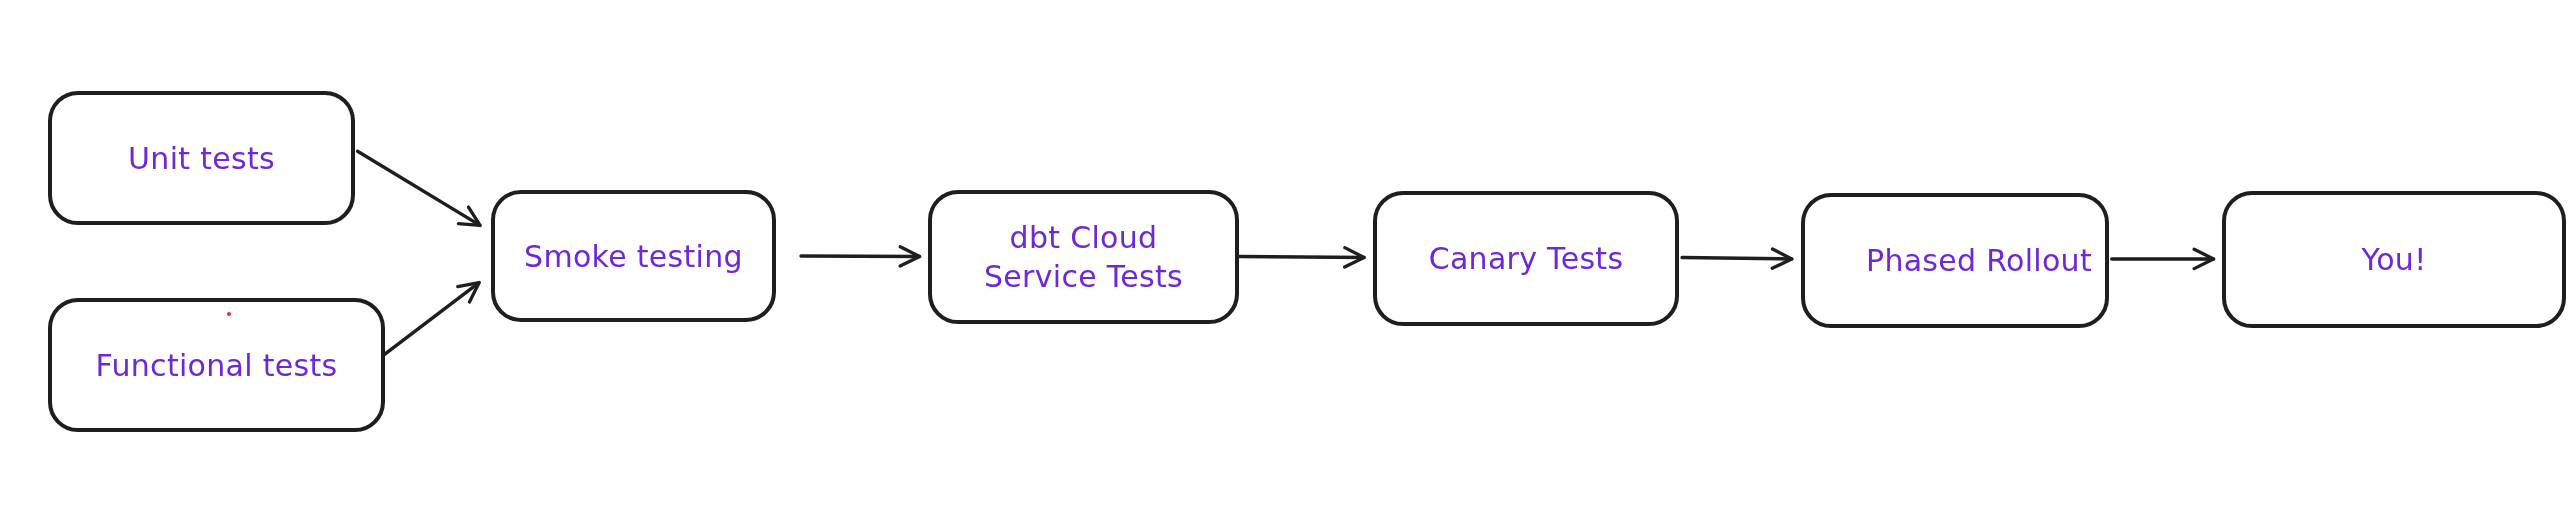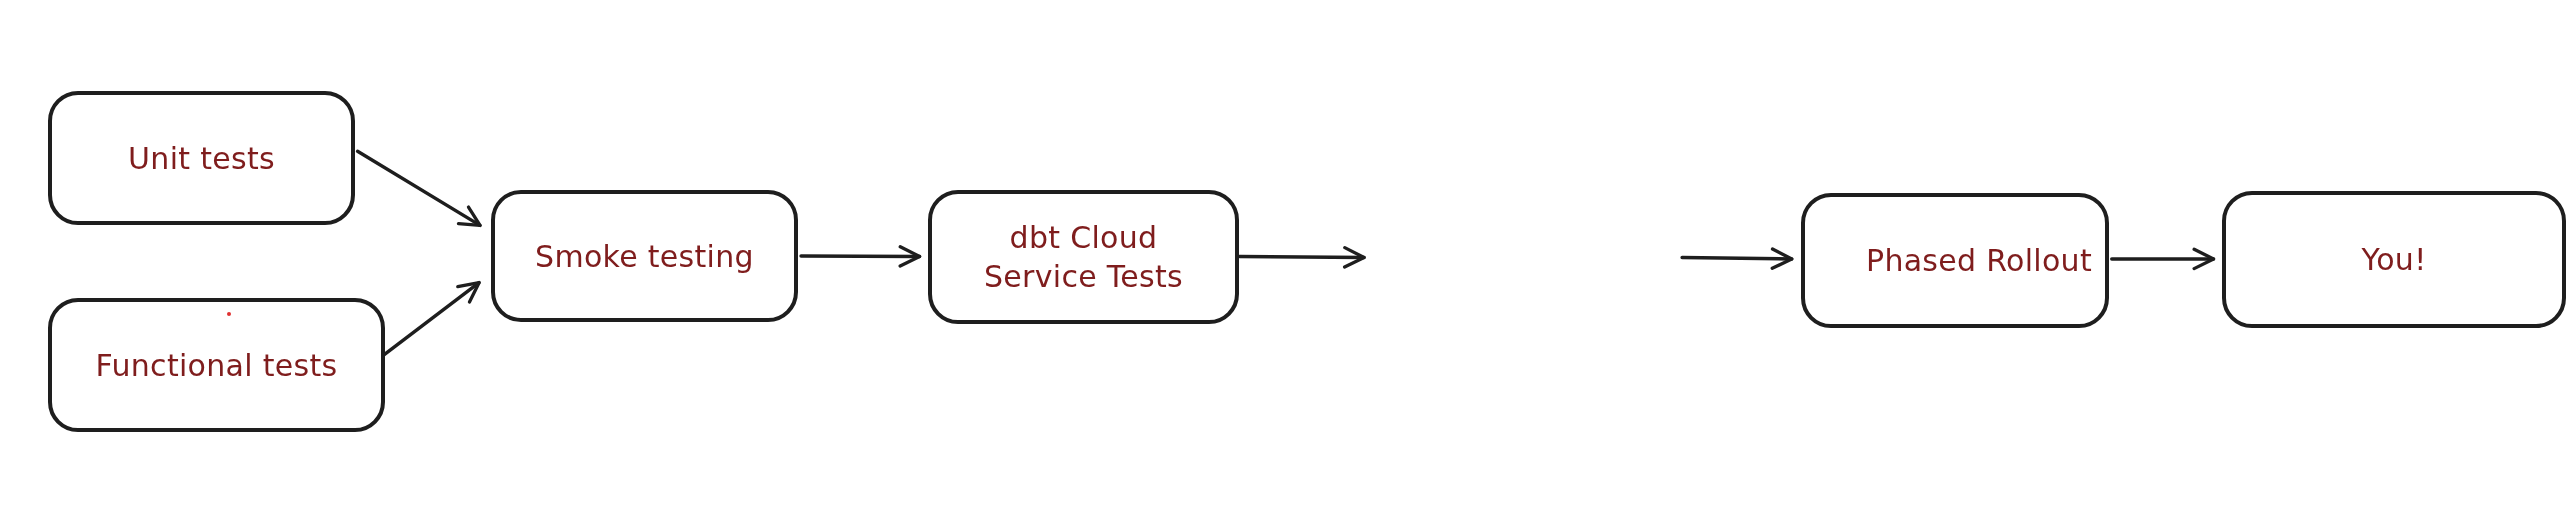--- a/index.html
+++ b/index.html
@@ -38,21 +38,21 @@
     background: #ffffff;
     border: 4px solid #1e1e1e;
     border-radius: 30px;
     display: flex;
     align-items: center;
     justify-content: center;
   }
   .node-label {
     font-size: 30px;
     line-height: 1.3;
-    color: #7f1d1d;
+    color: #6d28d9;
     text-align: center;
     white-space: pre-line;
     letter-spacing: 0.3px;
   }
   .stray-dot {
     position: absolute;
     width: 4px;
     height: 4px;
     border-radius: 50%;
   }
@@ -77,29 +77,32 @@
   </svg>
 
   <div class="node" style="left:48px; top:91px; width:307px; height:134px;">
     <span class="node-label">Unit tests</span>
   </div>
 
   <div class="node" style="left:48px; top:298px; width:337px; height:134px;">
     <span class="node-label">Functional tests</span>
   </div>
 
-  <div class="node" style="left:491px; top:190px; width:307px; height:132px;">
+  <div class="node" style="left:491px; top:190px; width:285px; height:132px;">
     <span class="node-label">Smoke testing</span>
   </div>
 
   <div class="node" style="left:928px; top:190px; width:311px; height:134px;">
     <span class="node-label">dbt Cloud
 Service Tests</span>
   </div>
 
+  <div class="node" style="left:1373px; top:191px; width:306px; height:135px;">
+    <span class="node-label">Canary Tests</span>
+  </div>
 
   <div class="node" style="left:1801px; top:193px; width:308px; height:135px;padding-left:48px;">
     <span class="node-label">Phased Rollout</span>
   </div>
 
   <div class="node" style="left:2222px; top:191px; width:344px; height:137px;">
     <span class="node-label">You!</span>
   </div>
 
   <div class="stray-dot" style="left:227px; top:312px; background:#e03131;"></div>

